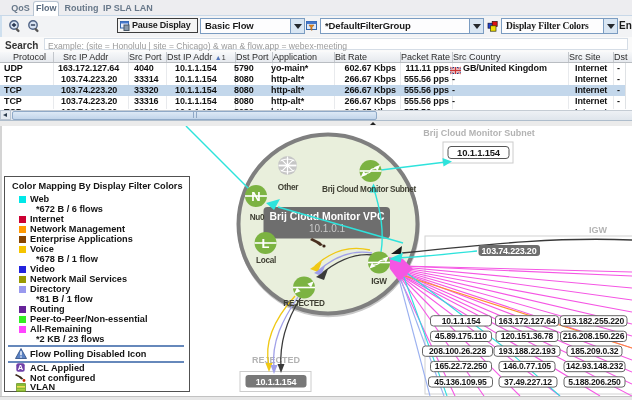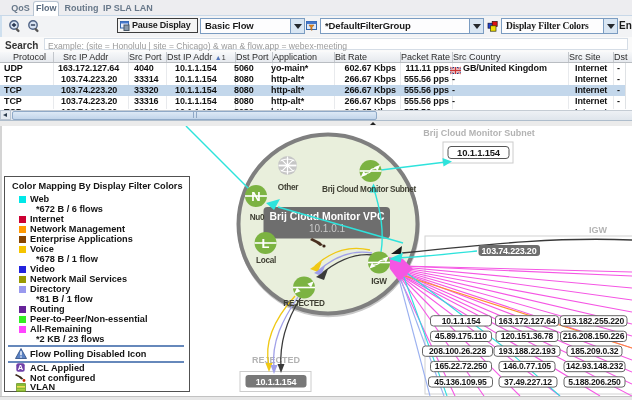--- a/index.html
+++ b/index.html
@@ -109,21 +109,21 @@
   <div class="abs" style="top:63px;height:46px;left:452px;width:1px;background:#e8eaed;"></div>
   <div class="abs" style="top:63px;height:46px;left:568px;width:1px;background:#e8eaed;"></div>
   <div class="abs" style="top:63px;height:46px;left:613px;width:1px;background:#e8eaed;"></div>
   <div class="abs" style="top:63px;height:46px;left:625px;width:1px;background:#dfe2e5;"></div>
 
   <div class="row" style="top:63px;">
     <span class="rc" style="left:4px;">UDP</span>
     <span class="rc" style="left:58px;">163.172.127.64</span>
     <span class="rc" style="left:134px;">4040</span>
     <span class="rc" style="left:175px;">10.1.1.154</span>
-    <span class="rc" style="left:234px;">5060</span>
+    <span class="rc" style="left:234px;">5790</span>
     <span class="rc" style="left:271px;">yo-main*</span>
     <span class="rc rr" style="left:396px;">602.67 Kbps</span>
     <span class="rc rr" style="left:449px;">111.11 pps</span>
     <svg class="rc" style="left:450px;top:2px;" width="11" height="7" viewBox="0 0 11 7">
       <rect width="11" height="7" fill="#26337c"></rect>
       <path d="M0 0L11 7M11 0L0 7" stroke="#fff" stroke-width="1.6"></path>
       <path d="M0 0L11 7M11 0L0 7" stroke="#c33" stroke-width="0.8"></path>
       <path d="M5.5 0v7M0 3.5h11" stroke="#fff" stroke-width="2.6"></path>
       <path d="M5.5 0v7M0 3.5h11" stroke="#c33" stroke-width="1.4"></path>
     </svg>

